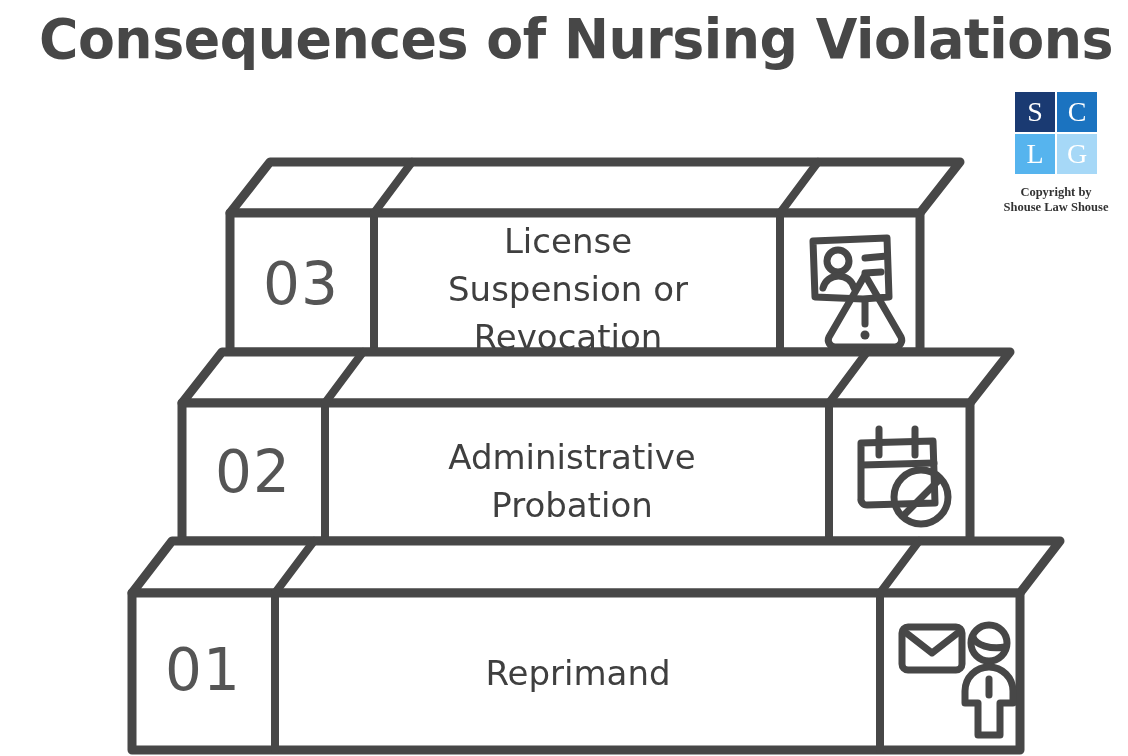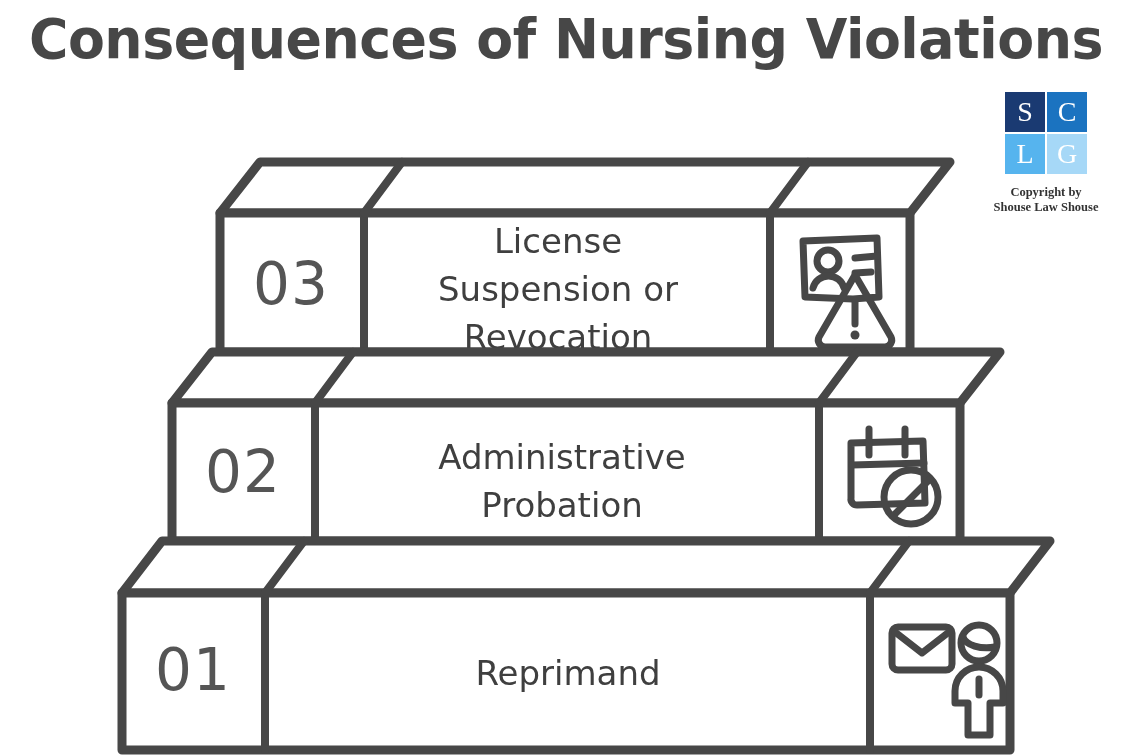--- a/index.html
+++ b/index.html
@@ -10,21 +10,21 @@
   body {
     width: 1128px;
     height: 756px;
     position: relative;
     overflow: hidden;
     font-family: "DejaVu Sans", sans-serif;
   }
 
   #stage {
     position: absolute;
-    left: 2px; top: 0;
+    left: 12px; top: 0;
     width: 1007px;
     height: 756px;
   }
 
   
   #page-title {
     position: absolute;
     left: 0;
     top: 6px;
     width: 1128px;

